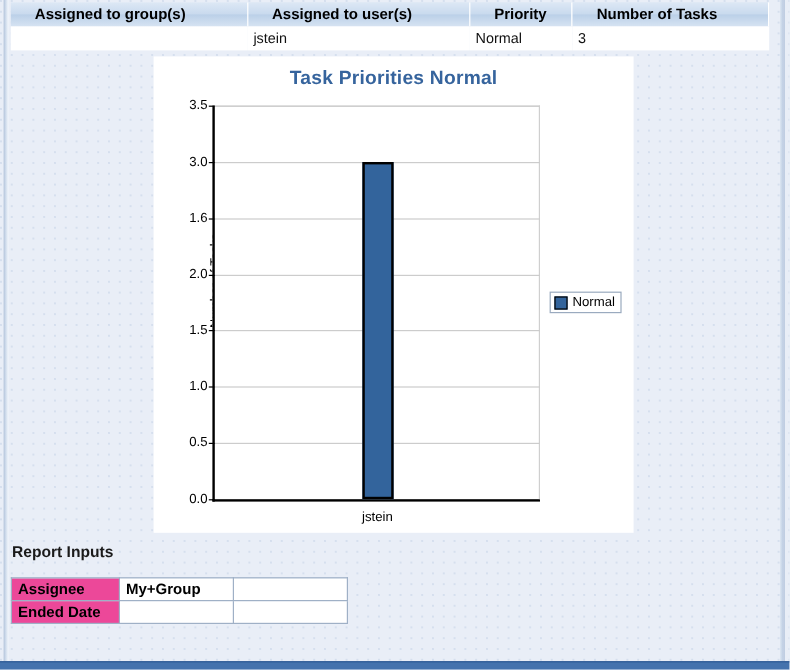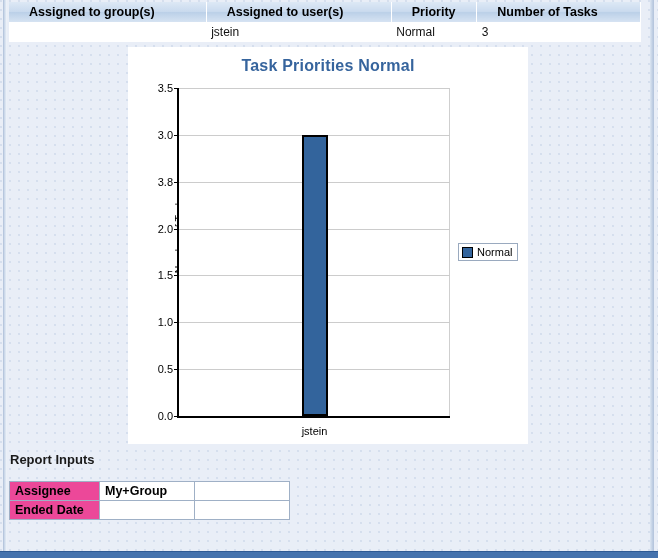--- a/index.html
+++ b/index.html
@@ -275,21 +275,21 @@
       <div class="ytick-mark" style="top: 234.286px;"></div>
       <div class="ytick-label" style="top: 234.286px; margin-left: 12px;">1.0</div>
       <div class="grid-line" style="top: 187.429px;"></div>
       <div class="ytick-mark" style="top: 187.429px;"></div>
       <div class="ytick-label" style="top: 187.429px;">1.5</div>
       <div class="grid-line" style="top: 140.571px;"></div>
       <div class="ytick-mark" style="top: 140.571px;"></div>
       <div class="ytick-label" style="top: 140.571px;">2.0</div>
       <div class="grid-line" style="top: 93.7143px;"></div>
       <div class="ytick-mark" style="top: 93.7143px;"></div>
-      <div class="ytick-label" style="top: 93.7143px;">3.8</div>
+      <div class="ytick-label" style="top: 93.7143px;">1.6</div>
       <div class="grid-line" style="top: 46.8571px;"></div>
       <div class="ytick-mark" style="top: 46.8571px;"></div>
       <div class="ytick-label" style="top: 46.8571px;">3.0</div>
       <div class="grid-line" style="top: 0px;"></div>
       <div class="ytick-mark" style="top: 0px;"></div>
       <div class="ytick-label" style="top: 0px;">3.5</div>
       <div class="bar" title="Normal: 3" style="left: 122.5px; width: 26px; height: 281.143px; background: rgb(51, 100, 156);"></div>
       <div class="xtick-label" style="left: 135.5px;">jstein</div>
     </div>
 

